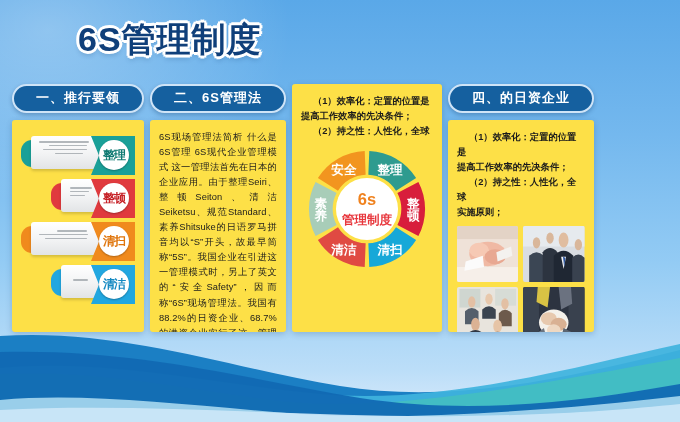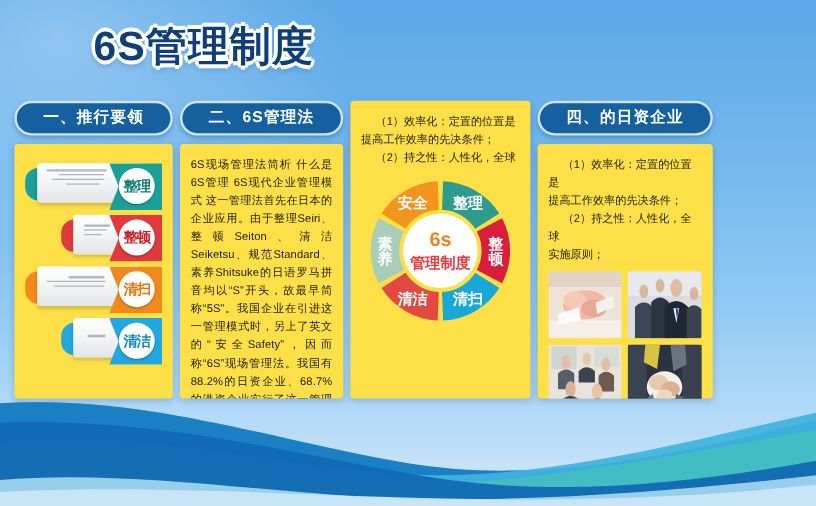--- a/index.html
+++ b/index.html
@@ -91,21 +91,21 @@
   }
 
   
   .body-text{
     font-size:9.3px; line-height:1.62; color:#1b1b1b;
     text-align:justify; letter-spacing:.1px;
   }
 
   
   .list-text{ font-size:9.3px; line-height:1.62; color:#1b1b1b; }
-  .list-text p{ text-indent:0; }
+  .list-text p{ text-indent:0;font-weight:bold; }
   .list-text p.ind{ text-indent:12px; }
 
   
   .donut-wrap{ display:flex; justify-content:center; margin-top:4px; }
   .donut{ width:132px; height:132px; }
 
   
   .photos{
     display:grid; grid-template-columns:1fr 1fr; gap:5px; margin-top:6px;
   }

